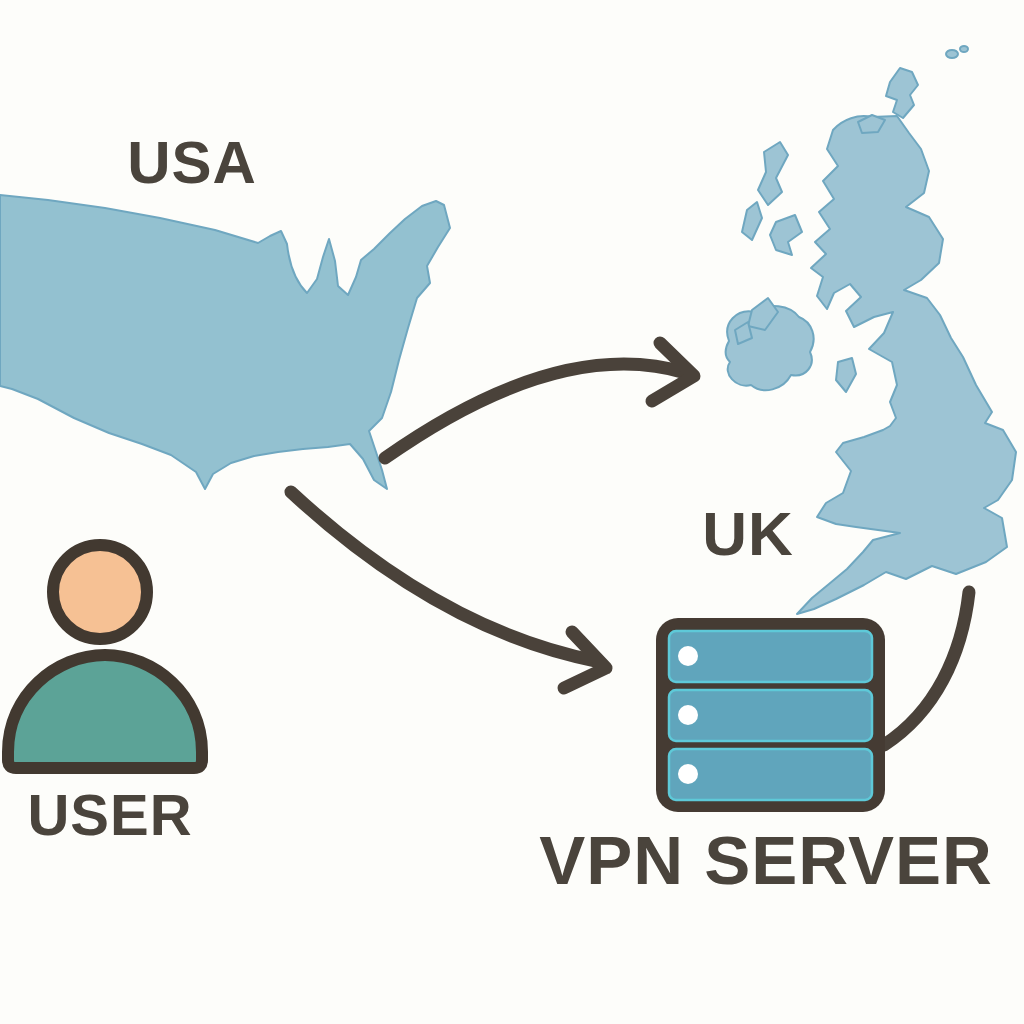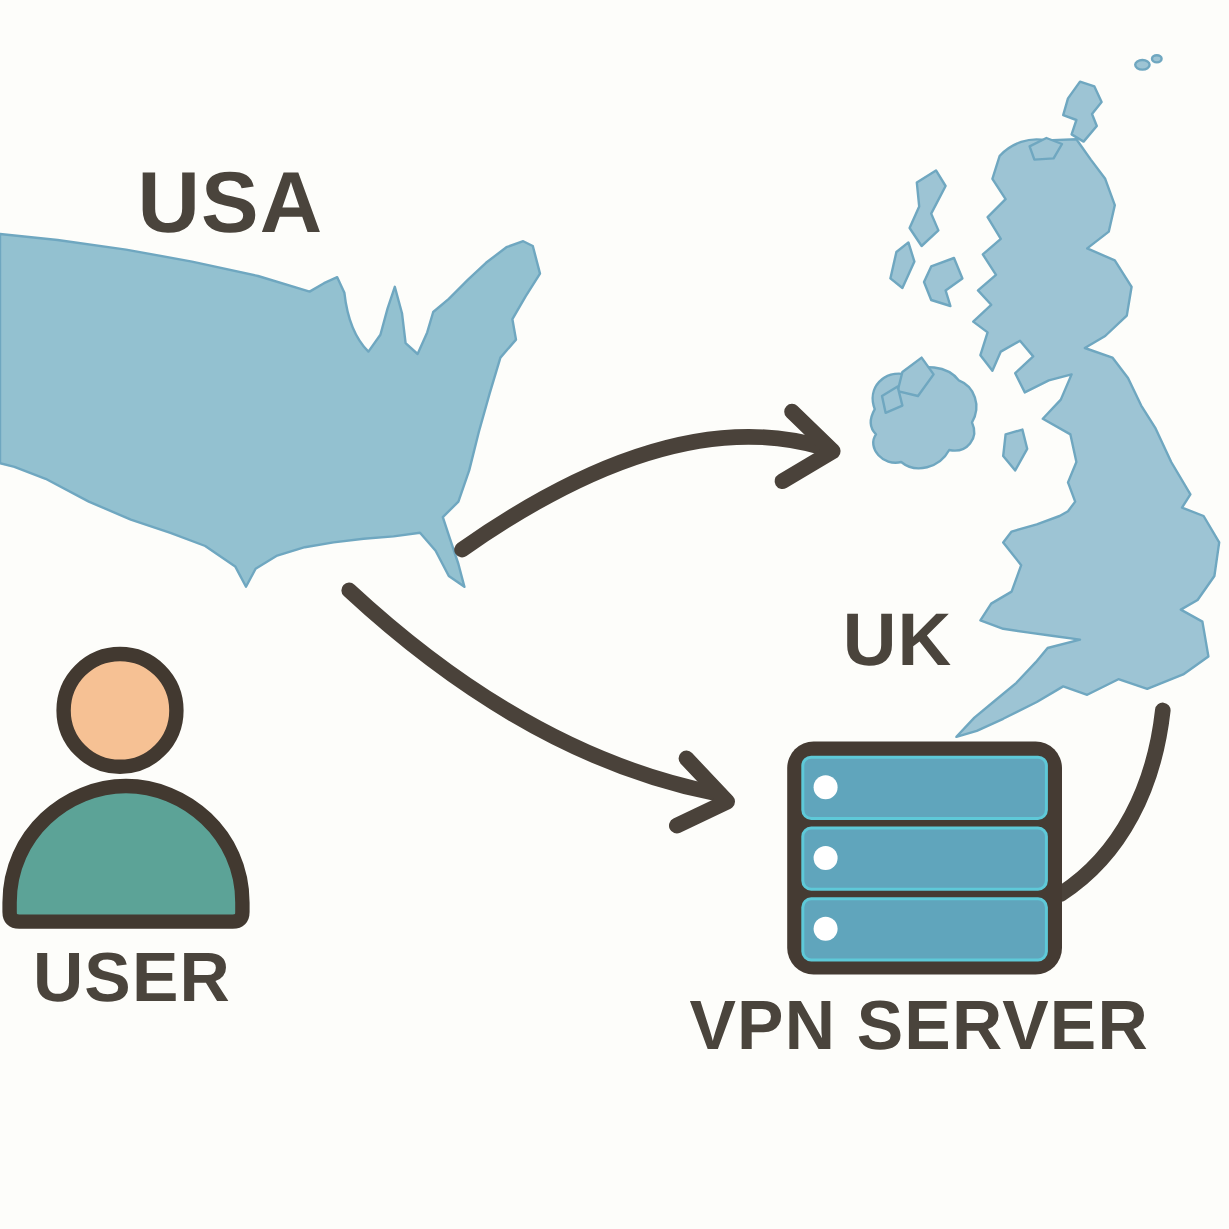--- a/index.html
+++ b/index.html
@@ -13,24 +13,24 @@
   .label{
     position:absolute;
     font-weight:700;
     color:#4a443c;
     letter-spacing:1px;
     line-height:1;
     white-space:nowrap;
     transform:translateX(-50%);
     user-select:none;
   }
-  .label-usa{left:192px;top:133px;font-size:72px;}
+  .label-usa{left:192px;top:133px;font-size:60px;}
   .label-uk{left:736px;top:503px;font-size:62px;margin-left:12px;}
   .label-user{left:110px;top:786px;font-size:58px;}
-  .label-vpn{left:766px;top:826px;font-size:58px;}
+  .label-vpn{left:766px;top:826px;font-size:69px;}
 </style>
 </head>
 <body>
 
 <div class="canvas" style="background:#fdfdfa;">
 
   <svg class="diagram-svg" viewBox="0 0 1024 1024" aria-hidden="true">
 
     <g stroke-width="2" stroke-linejoin="round" fill="#93c1d0" stroke="#6fa7c0">
       <path d="

